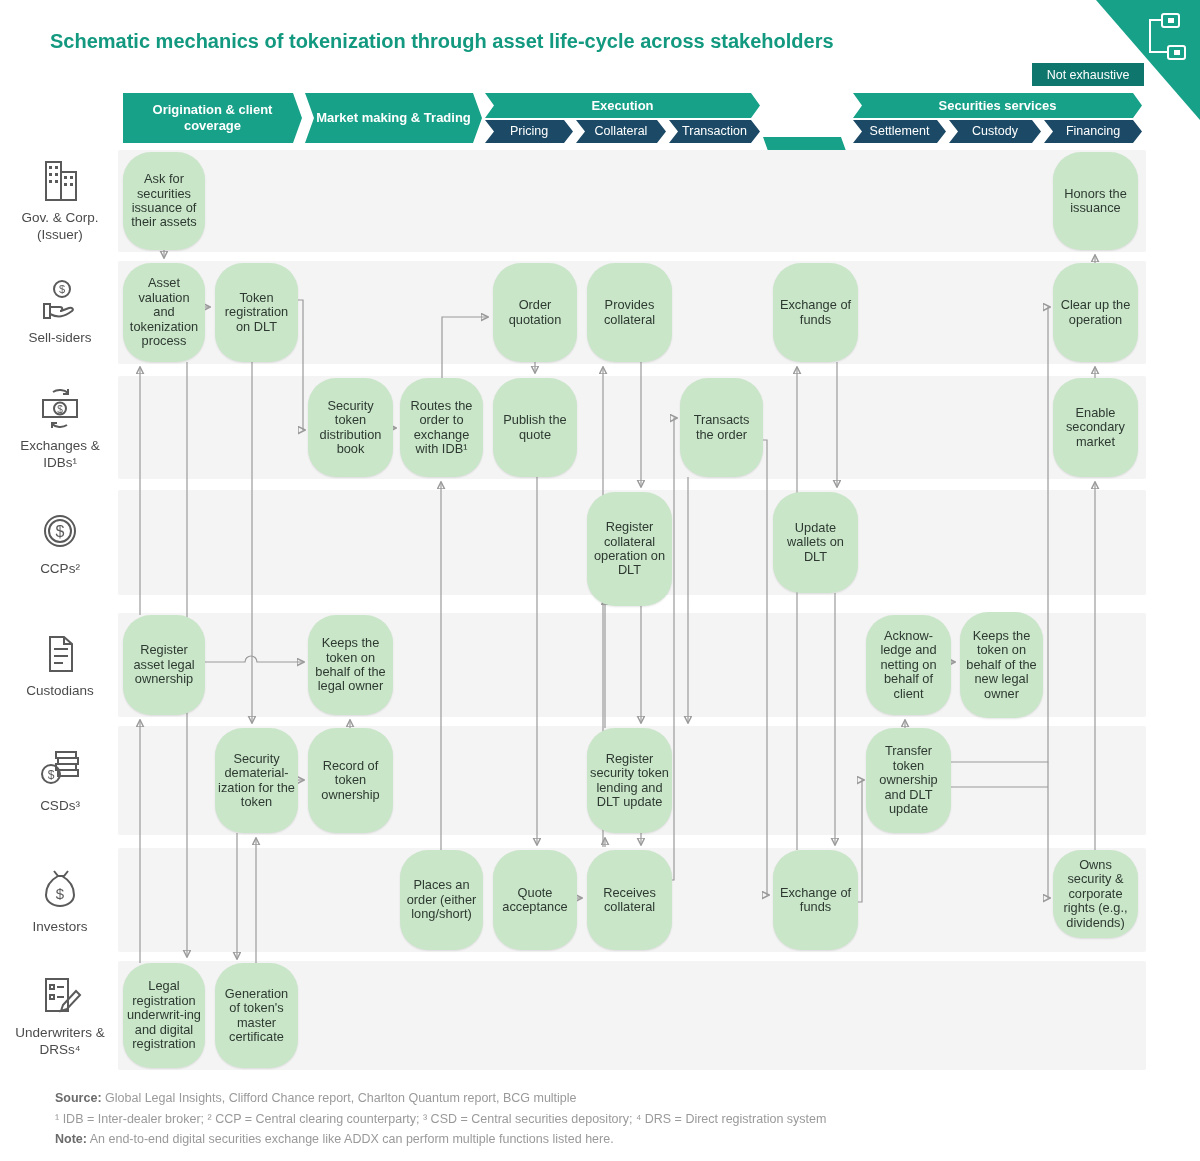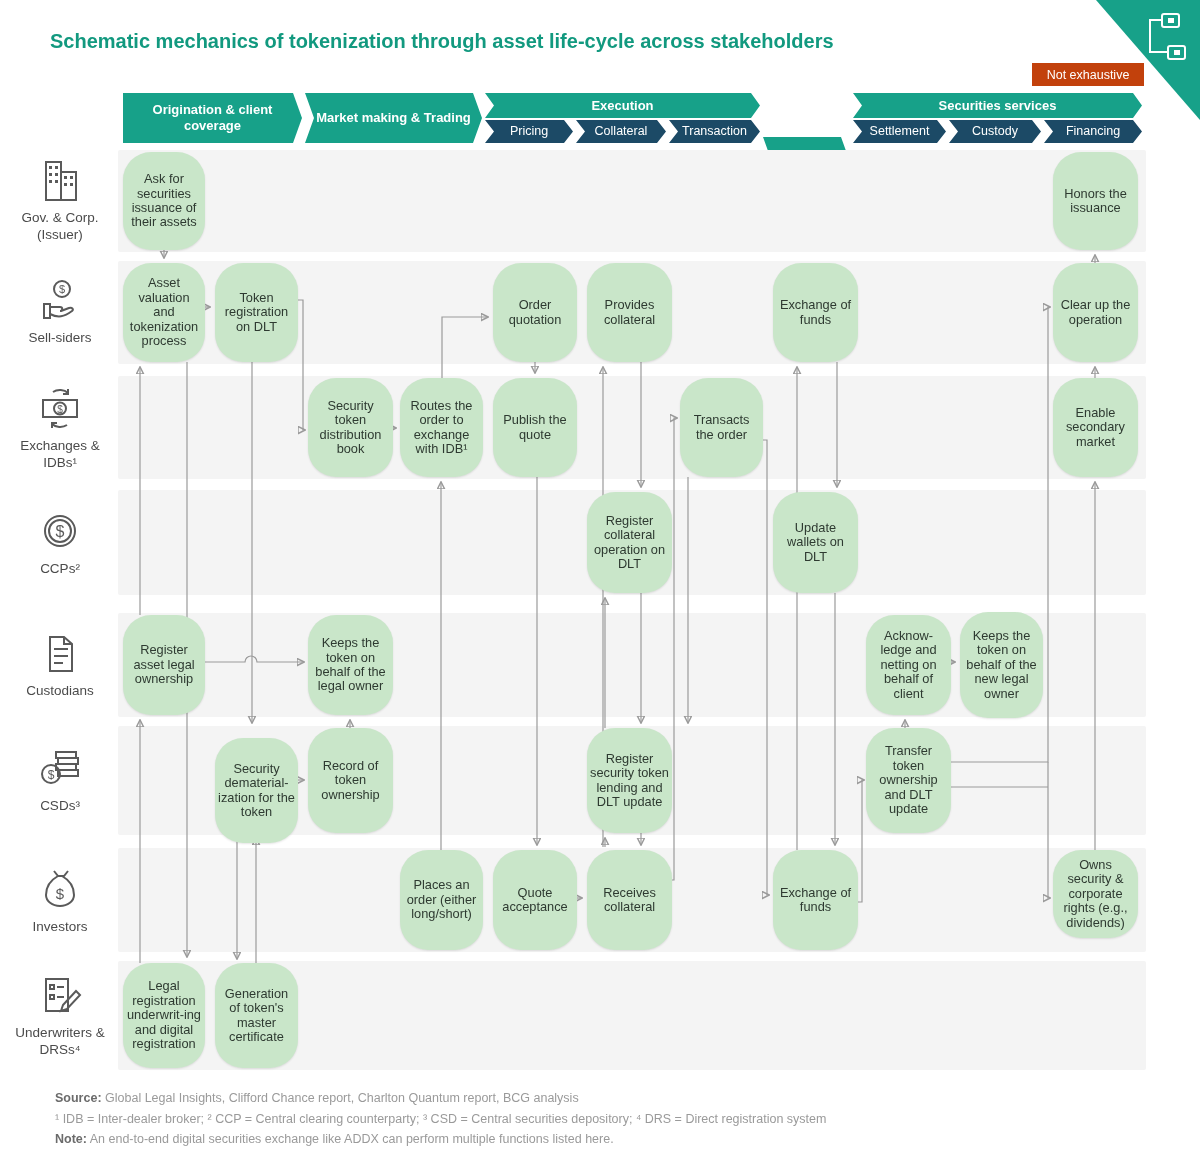--- a/index.html
+++ b/index.html
@@ -1,20 +1,20 @@
 <!DOCTYPE html>
 <html><head>
 <meta charset="utf-8">
 <style>
   html,body{margin:0;padding:0;background:#fff;}
   #stage{position:relative;width:1200px;height:1161px;background:#fff;overflow:hidden;
          font-family:"Liberation Sans",sans-serif;color:#3c3c3c;}
   
   .title{position:absolute;left:50px;top:30px;font-size:20px;font-weight:700;color:#12997F;}
-  .badge{position:absolute;left:1032px;top:63px;width:112px;height:23px;background:#c2410c;color:#fff;
+  .badge{position:absolute;left:1032px;top:63px;width:112px;height:23px;background:#0f766e;color:#fff;
          font-size:12.5px;display:flex;align-items:center;justify-content:center;}
   
   .corner{position:absolute;right:0;top:0;width:104px;height:120px;background:#17A189;
           clip-path:polygon(100% 0,0 0,100% 100%);}
   .corner svg{position:absolute;right:10px;top:8px;}
   
   .seg{position:absolute;background:#17A189;color:#fff;display:flex;align-items:center;justify-content:center;
        text-align:center;font-size:13px;font-weight:600;line-height:1.2;
        clip-path:polygon(0 0,calc(100% - 9px) 0,100% 50%,calc(100% - 9px) 100%,0 100%,9px 50%);}
   .seg.first{clip-path:polygon(0 0,calc(100% - 9px) 0,100% 50%,calc(100% - 9px) 100%,0 100%);}
@@ -230,37 +230,37 @@
   <div class="node" style="left:493px;top:263px;width:84px;height:99px;">Order quotation</div>
   <div class="node" style="left:587px;top:263px;width:85px;height:99px;">Provides collateral</div>
   <div class="node" style="left:773px;top:263px;width:85px;height:99px;">Exchange of funds</div>
   <div class="node" style="left:1053px;top:263px;width:85px;height:99px;">Clear up the operation</div>
   <div class="node" style="left:1053px;top:152px;width:85px;height:98px;">Honors the issuance</div>
   <div class="node" style="left:308px;top:378px;width:85px;height:99px;">Security token distribution book</div>
   <div class="node" style="left:400px;top:378px;width:83px;height:99px;">Routes the order to exchange with IDB¹</div>
   <div class="node" style="left:493px;top:378px;width:84px;height:99px;">Publish the quote</div>
   <div class="node" style="left:680px;top:378px;width:83px;height:99px;">Transacts the order</div>
   <div class="node" style="left:1053px;top:378px;width:85px;height:99px;">Enable secondary market</div>
-  <div class="node" style="left:587px;top:492px;width:85px;height:101px;">Register collateral operation on DLT</div>
+  <div class="node" style="left:587px;top:492px;width:85px;height:114px;">Register collateral operation on DLT</div>
   <div class="node" style="left:773px;top:492px;width:85px;height:101px;">Update wallets on DLT</div>
   <div class="node" style="left:123px;top:615px;width:82px;height:100px;">Register asset legal ownership</div>
   <div class="node" style="left:308px;top:615px;width:85px;height:100px;">Keeps the token on behalf of the legal owner</div>
   <div class="node" style="left:866px;top:615px;width:85px;height:100px;">Acknow-ledge and netting on behalf of client</div>
   <div class="node" style="left:960px;top:612px;width:83px;height:106px;">Keeps the token on behalf of the new legal owner</div>
-  <div class="node" style="left:215px;top:728px;width:83px;height:105px;margin-top:10px;">Security dematerial-ization for the token</div>
+  <div class="node" style="left:215px;top:728px;width:83px;height:105px;">Security dematerial-ization for the token</div>
   <div class="node" style="left:308px;top:728px;width:85px;height:105px;">Record of token ownership</div>
   <div class="node" style="left:587px;top:728px;width:85px;height:105px;">Register security token lending and DLT update</div>
   <div class="node" style="left:866px;top:728px;width:85px;height:105px;">Transfer token ownership and DLT update</div>
   <div class="node" style="left:400px;top:850px;width:83px;height:100px;">Places an order (either long/short)</div>
   <div class="node" style="left:493px;top:850px;width:84px;height:100px;">Quote acceptance</div>
   <div class="node" style="left:587px;top:850px;width:85px;height:100px;">Receives collateral</div>
   <div class="node" style="left:773px;top:850px;width:85px;height:100px;">Exchange of funds</div>
   <div class="node" style="left:1053px;top:850px;width:85px;height:88px;">Owns security &amp; corporate rights (e.g., dividends)</div>
   <div class="node" style="left:123px;top:963px;width:82px;height:105px;">Legal registration underwrit-ing and digital registration</div>
   <div class="node" style="left:215px;top:963px;width:83px;height:105px;">Generation of token's master certificate</div>
 
   <div class="footer">
-    <div><b>Source:</b><span> Global Legal Insights, Clifford Chance report, Charlton Quantum report, BCG analysis</span></div>
+    <div><b>Source:</b><span> Global Legal Insights, Clifford Chance report, Charlton Quantum report, BCG multiple</span></div>
     <div>¹ IDB = Inter-dealer broker; ² CCP = Central clearing counterparty; ³ CSD = Central securities depository; ⁴ DRS = Direct registration system</div>
     <div><b>Note:</b><span> An end-to-end digital securities exchange like ADDX can perform multiple functions listed here.</span></div>
   </div>
 
 </div>
 
 </body></html>

